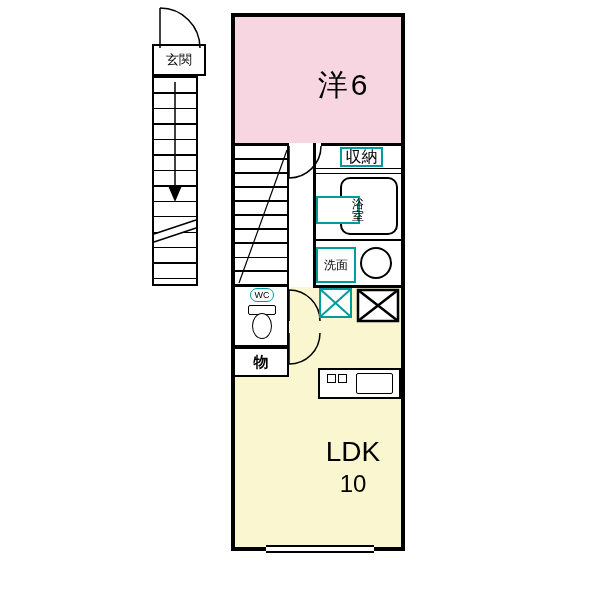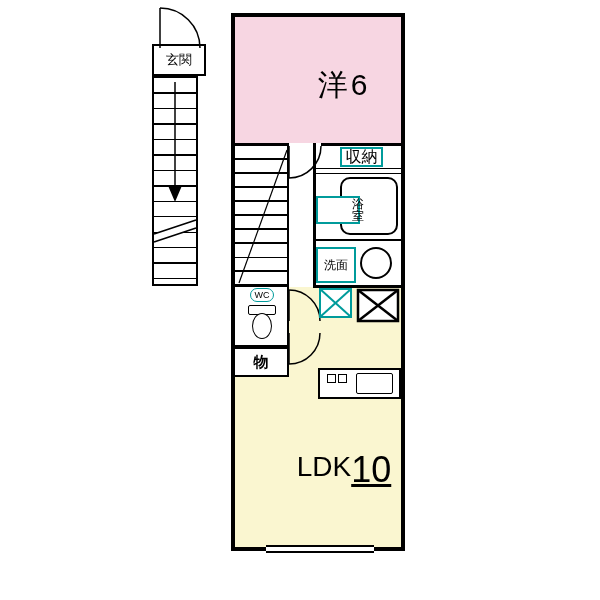--- a/index.html
+++ b/index.html
@@ -125,18 +125,18 @@
   <div class="label-box" style="left:316px;top:247px;width:40px;height:36px;">
     <span style="font-size:12px;">洗面</span>
   </div>
   <div class="label-box" style="left:250px;top:288px;width:24px;height:14px;border-width:1.5px;border-radius:7px;">
     <span style="font-size:9px;">WC</span>
   </div>
 
   <div class="room-label" style="left:235px;top:60px;width:166px;height:50px;">
     <span style="font-size:30px;letter-spacing:3px;">洋6</span>
   </div>
-  <div class="room-label" style="left:235px;top:430px;width:166px;height:74px;flex-direction:row;">
+  <div class="room-label" style="left:244px;top:430px;width:166px;height:74px;flex-direction:column;">
     <span style="font-size:28px;">LDK</span>
-    <span style="font-size:36px;margin-top:6px;text-decoration:underline;">10</span>
+    <span style="font-size:24px;margin-top:6px;">10</span>
   </div>
 
 </div>
 
 </body></html>

